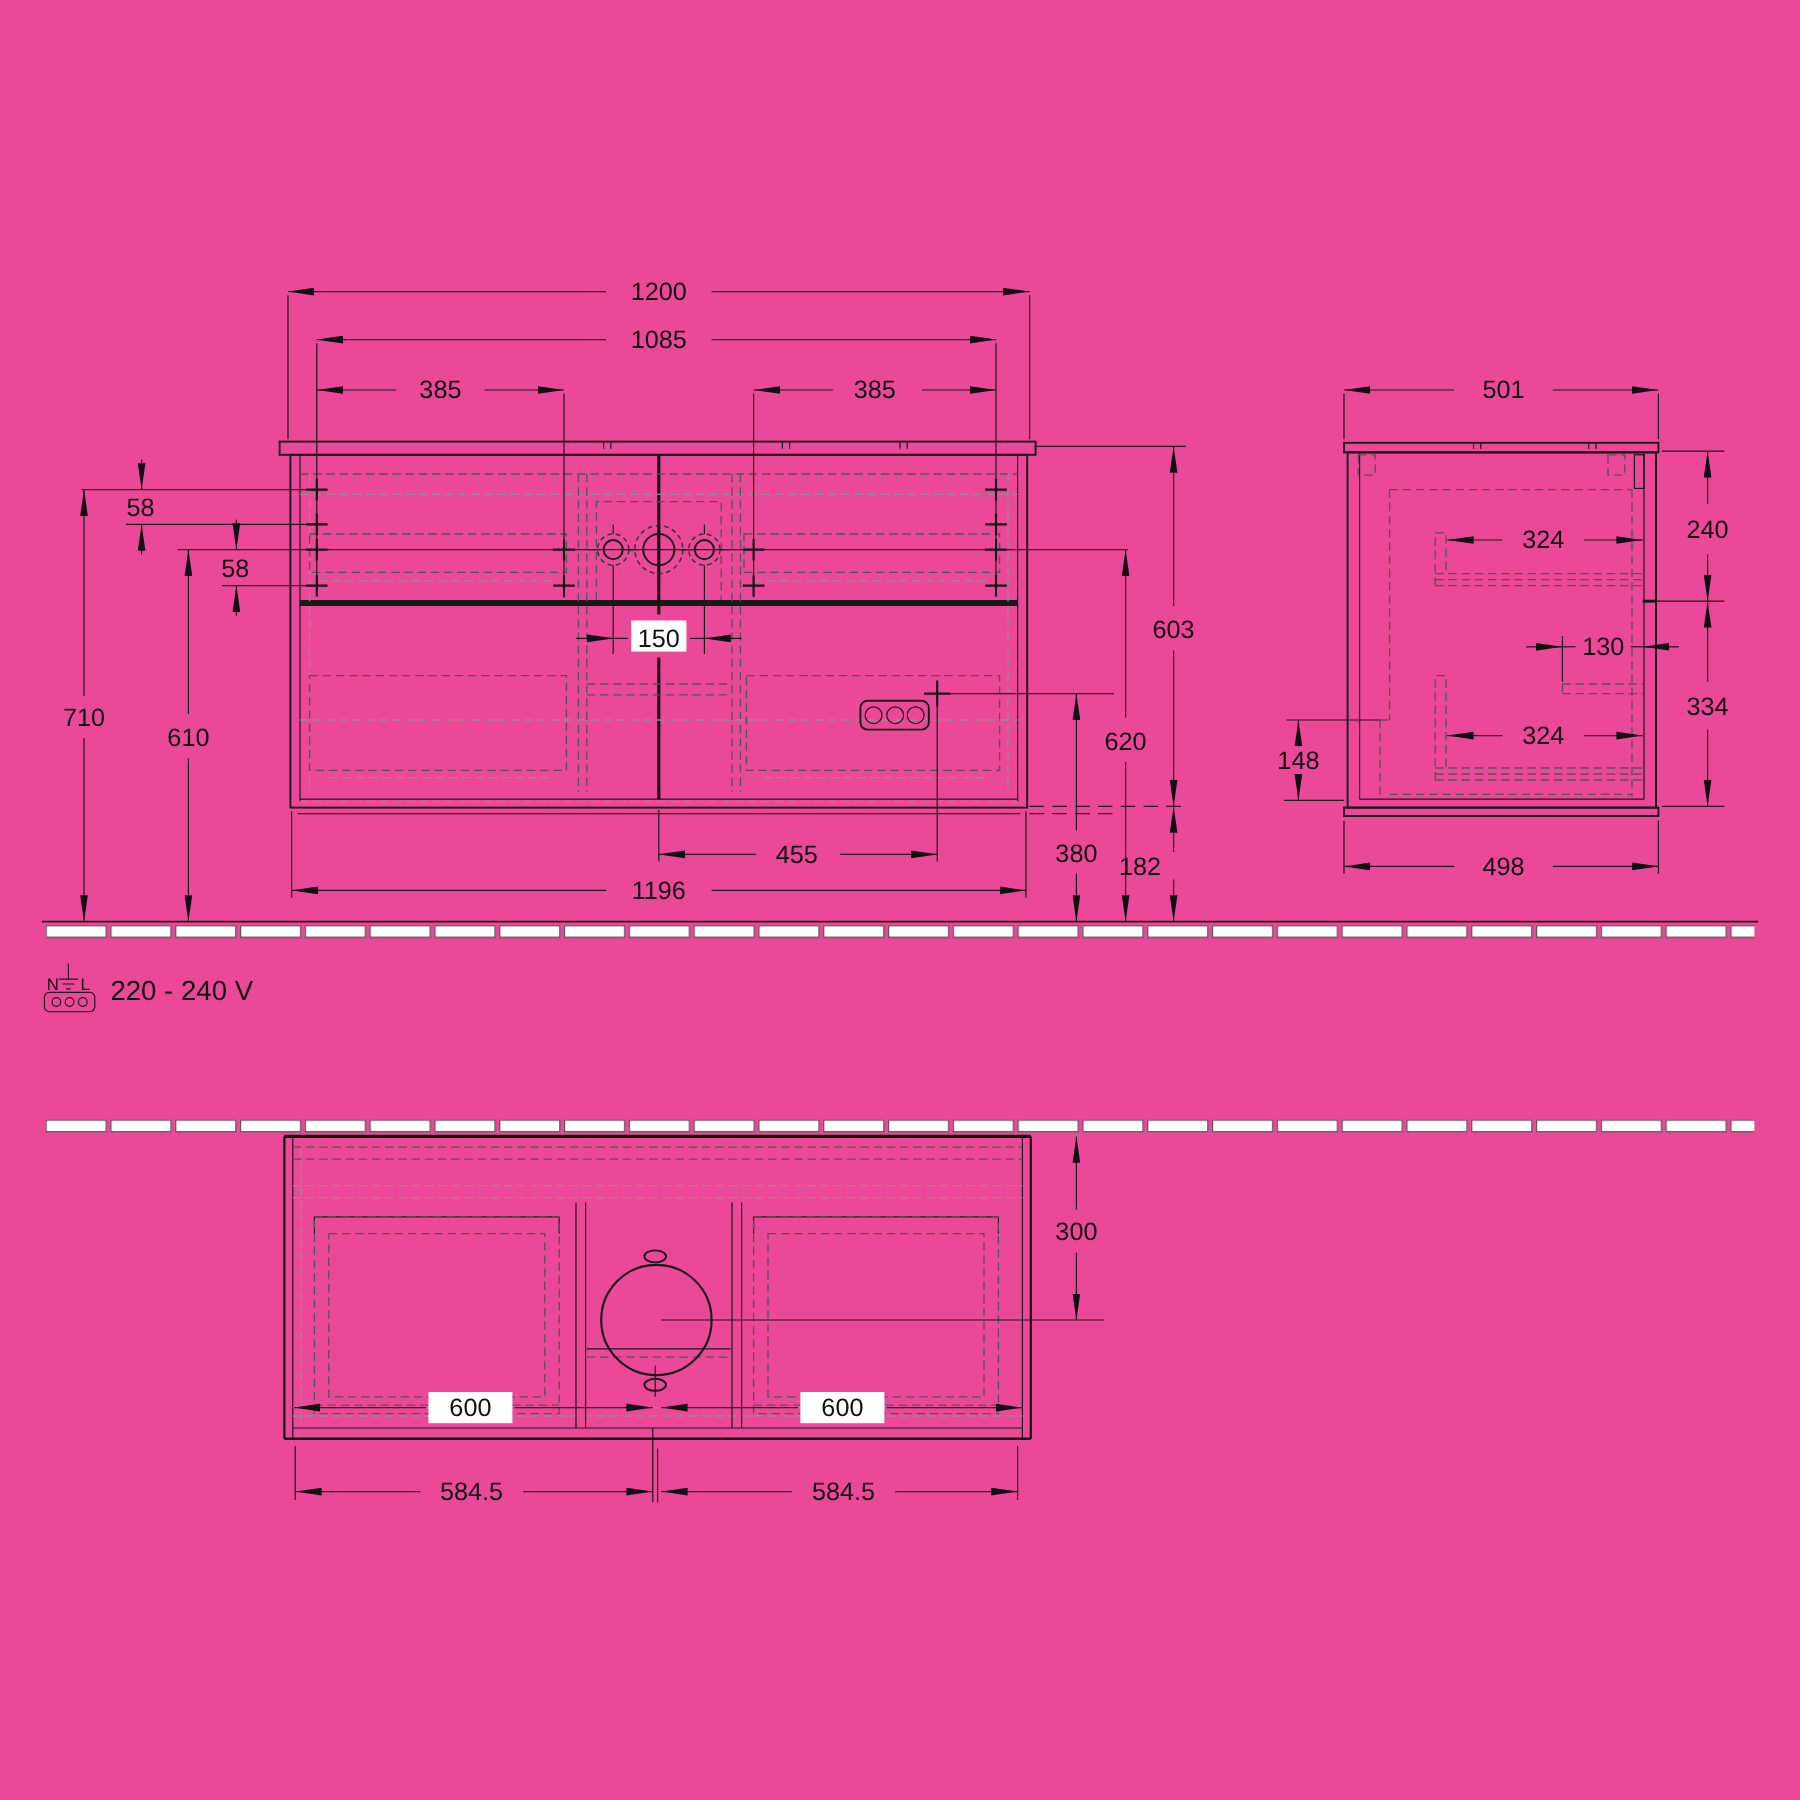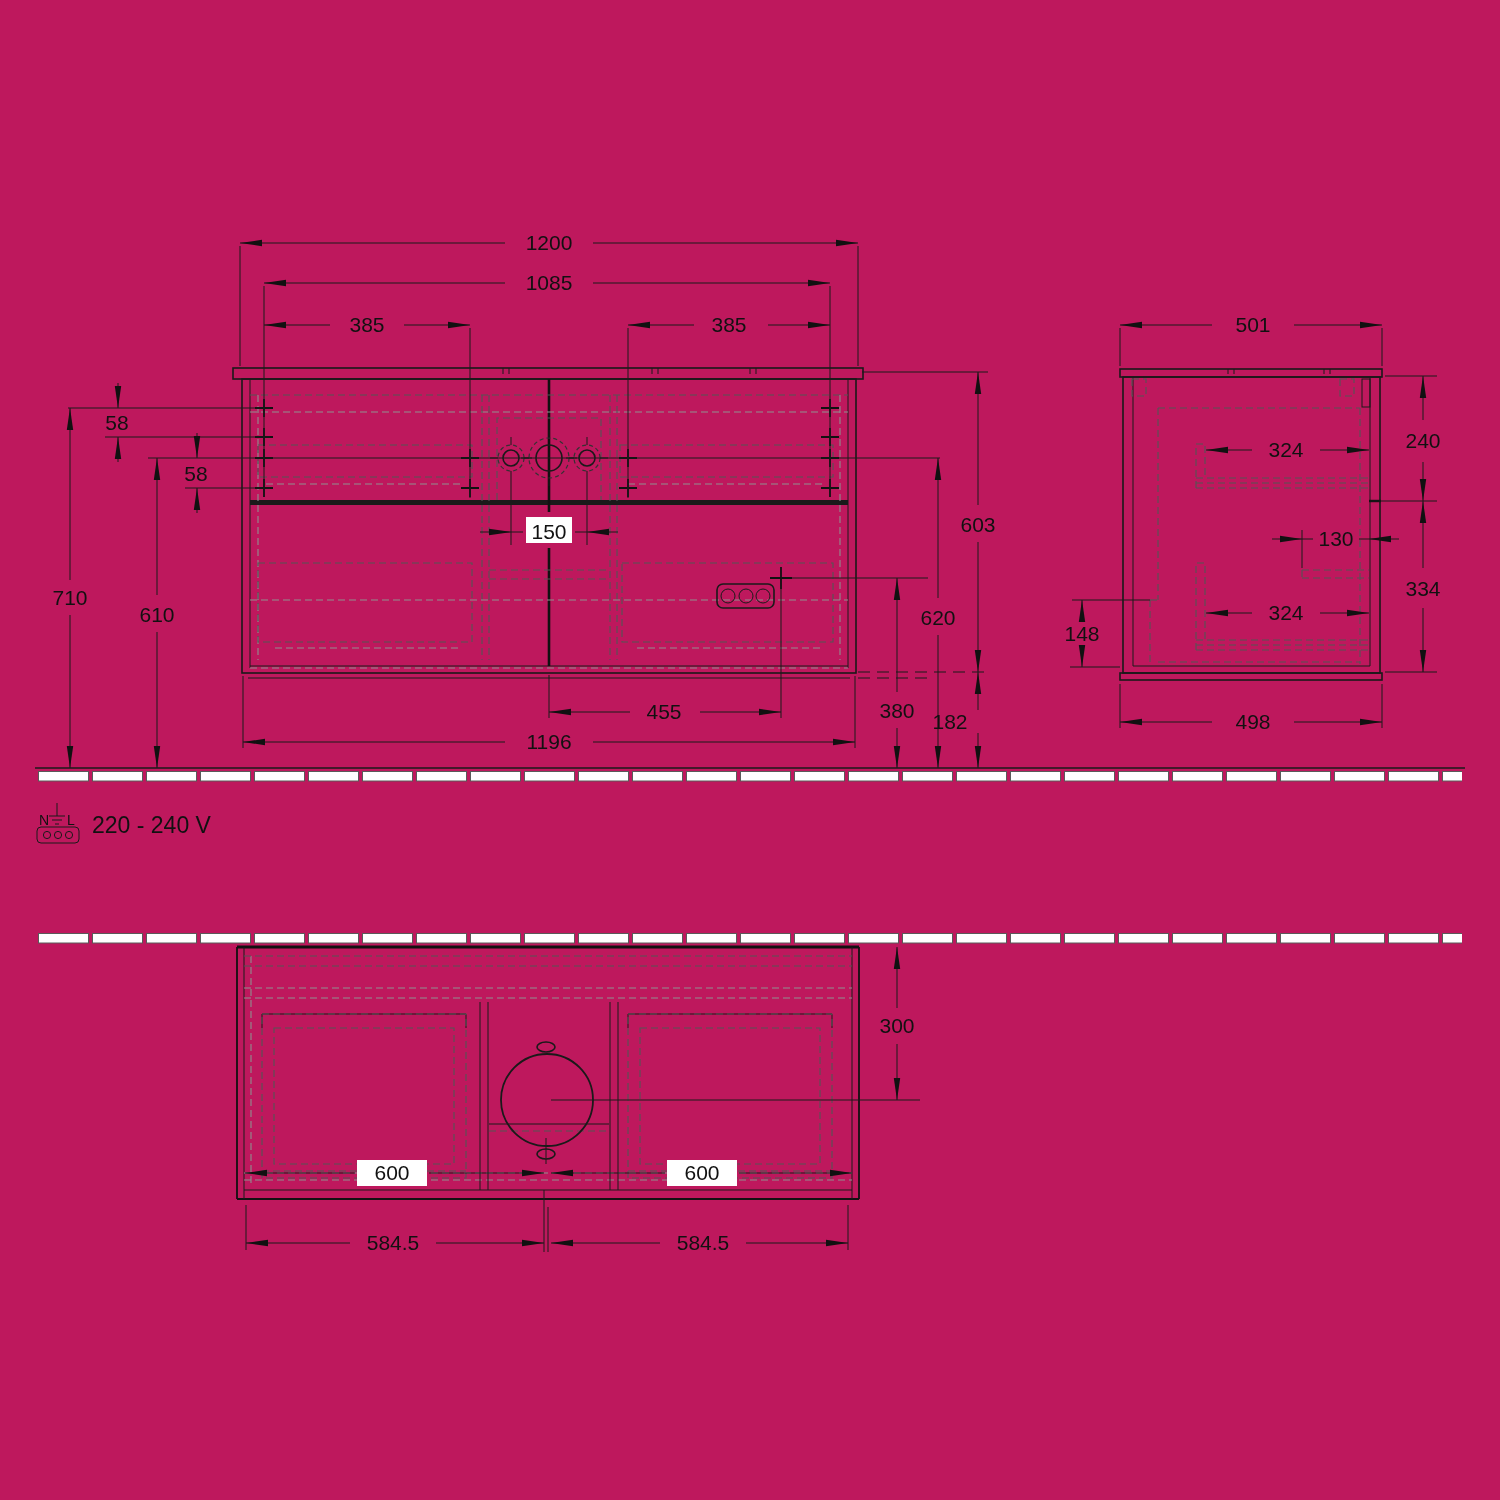--- a/index.html
+++ b/index.html
@@ -1,17 +1,17 @@
 <!DOCTYPE html>
 <html><head>
 <meta charset="utf-8">
 <style>
   html,body { margin:0; padding:0; background:#f2f2f2; }
   .sheet {
-    width:1500px; height:1500px; background:#be185d; position:relative;
+    width:1500px; height:1500px; background:#ec4899; position:relative;
     font-family:"Liberation Sans","DejaVu Sans",sans-serif;
   }
   svg { display:block; }
   .ln { stroke:#1a1a1a; stroke-width:1.6; fill:none; }
   .lt { stroke:#1a1a1a; stroke-width:1; fill:none; }
   .lk { stroke:#111111; stroke-width:2.6; fill:none; }
   .dd { stroke:#555555; stroke-width:1.1; stroke-dasharray:7 4; fill:none; }
   .ds { stroke:#8f8f8f; stroke-width:1.1; stroke-dasharray:7 4; fill:none; }
   .dc { stroke:#333333; stroke-width:1.2; stroke-dasharray:4 3; fill:none; }
   .xd { stroke:#1a1a1a; stroke-width:1; stroke-dasharray:12 7; fill:none; }

